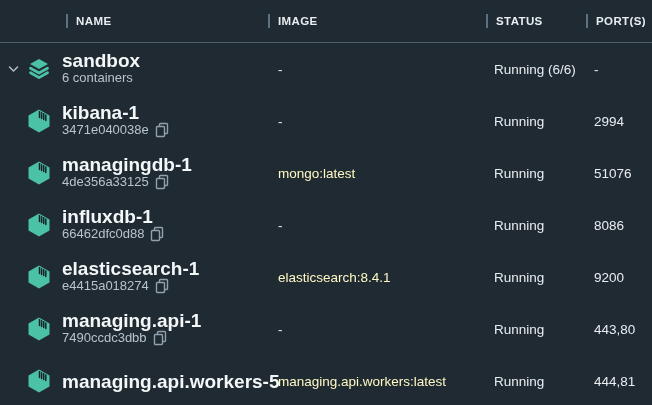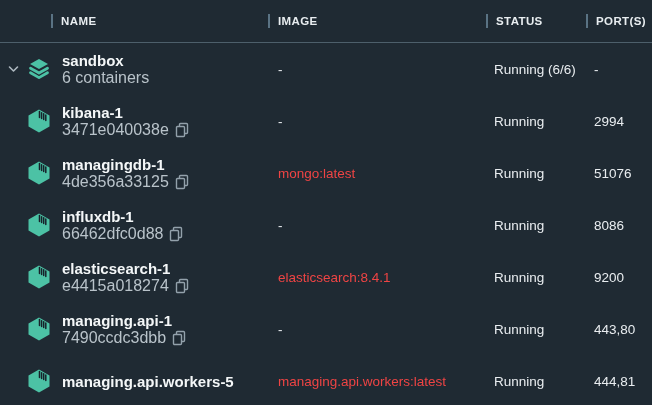--- a/index.html
+++ b/index.html
@@ -22,46 +22,46 @@
   }
   .hcell {
     display:flex;
     align-items:center;
     gap:8px;
     font-size:11.5px;
     font-weight:bold;
     letter-spacing:.4px;
     color:#e8edf0;
   }
-  .hcell.name { padding-left:51px; }
+  .hcell.name { padding-left:66px; }
   .hsep {
     width:2px; height:14px;
     background:#5a7384;
     flex:0 0 auto;
   }
   
   .row { height:52px; }
   .namecell { display:flex; align-items:center; height:100%; }
   .chevbox {
     width:26px; flex:0 0 auto;
     display:flex; justify-content:center; align-items:center;
   }
   .iconbox {
     width:26px; height:26px; flex:0 0 auto;
     display:flex; justify-content:center; align-items:center;
   }
   .nametext { margin-left:10px; line-height:17px; }
-  .cname { font-size:15px; font-weight:bold; color:#f4f7f8; white-space:nowrap; }
+  .cname { font-size:19px; font-weight:bold; color:#f4f7f8; white-space:nowrap; }
   .csub {
-    font-size:16px; color:#b9c3ca;
+    font-size:13px; color:#b9c3ca;
     display:flex; align-items:center; gap:6px; white-space:nowrap;
   }
   .cell { font-size:13.5px; padding-left:10px; color:#e9edf0; white-space:nowrap; }
   .cell.status, .cell.ports { padding-left:8px; }
-  .cell.image.link { color:#ef4444; cursor:pointer; }
+  .cell.image.link { color:#fef9c3; cursor:pointer; }
   svg { display:block; }
 </style>
 </head>
 <body>
 
 <svg width="0" height="0" style="position:absolute">
   <defs>
     <g id="ic-stack">
       <path d="M12 2 L21 7 L12 12 L3 7 Z" fill="#4cc2a5"></path>
       <path d="M3.5 11.2 L12 16 L20.5 11.2" fill="none" stroke="#4cc2a5" stroke-width="2.8" stroke-linecap="round" stroke-linejoin="round"></path>

